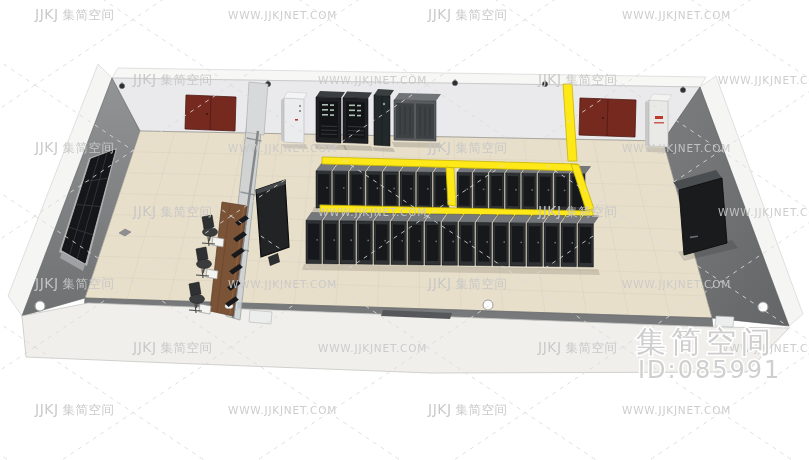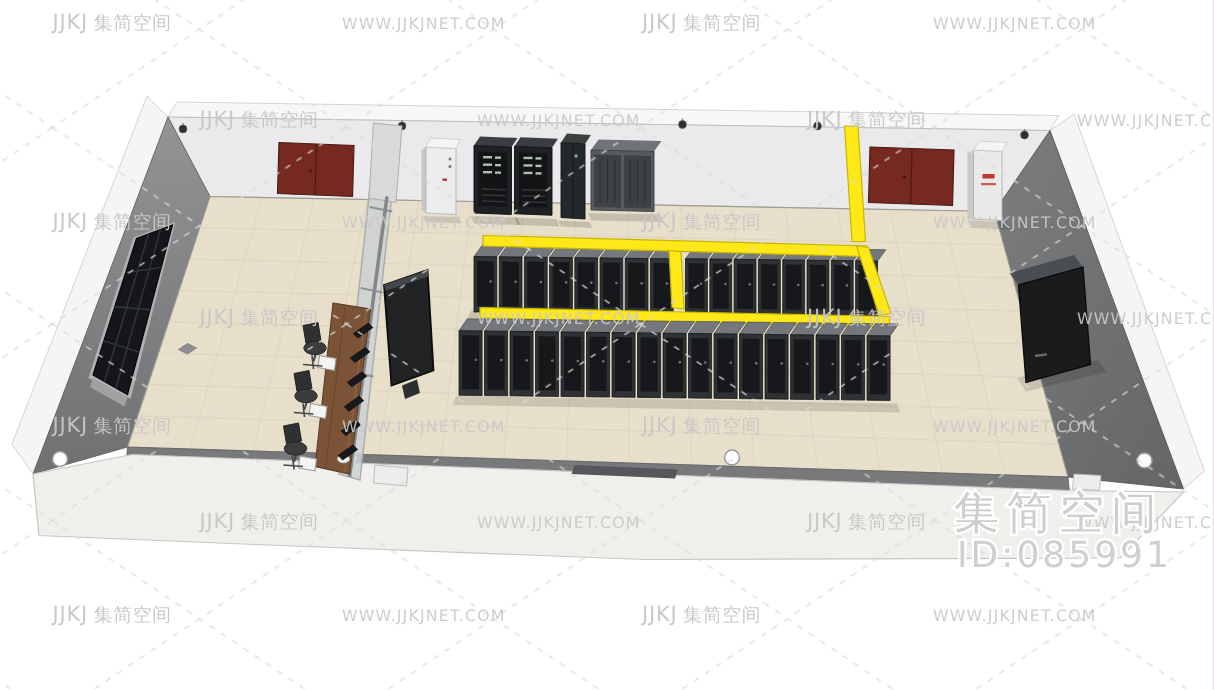--- a/index.html
+++ b/index.html
@@ -1,16 +1,16 @@
 <!DOCTYPE html>
 <html><head>
 <meta charset="utf-8">
 <style>
   html,body{margin:0;padding:0;background:#ffffff;}
-  .stage{position:relative;width:809px;height:460px;overflow:hidden;background:#ef4444;
+  .stage{position:relative;width:809px;height:460px;overflow:hidden;background:#fca5a5;
          font-family:"DejaVu Sans",sans-serif;}
   svg{display:block}
   text{font-family:"DejaVu Sans",sans-serif;}
   .wm-brand{fill:#c7c7c7;opacity:.95;letter-spacing:.5px;}
   .wm-url{fill:#c9c9c9;opacity:.92;font-size:10.5px;letter-spacing:.8px;}
   .badge-title{font-size:30px;letter-spacing:5px;fill:#cecece;stroke:#ffffff;stroke-width:3;paint-order:stroke;}
   .badge-id{font-size:24px;letter-spacing:2px;fill:#cfcfcf;stroke:#ffffff;stroke-width:3;paint-order:stroke;}
 </style>
 </head>
 <body>

